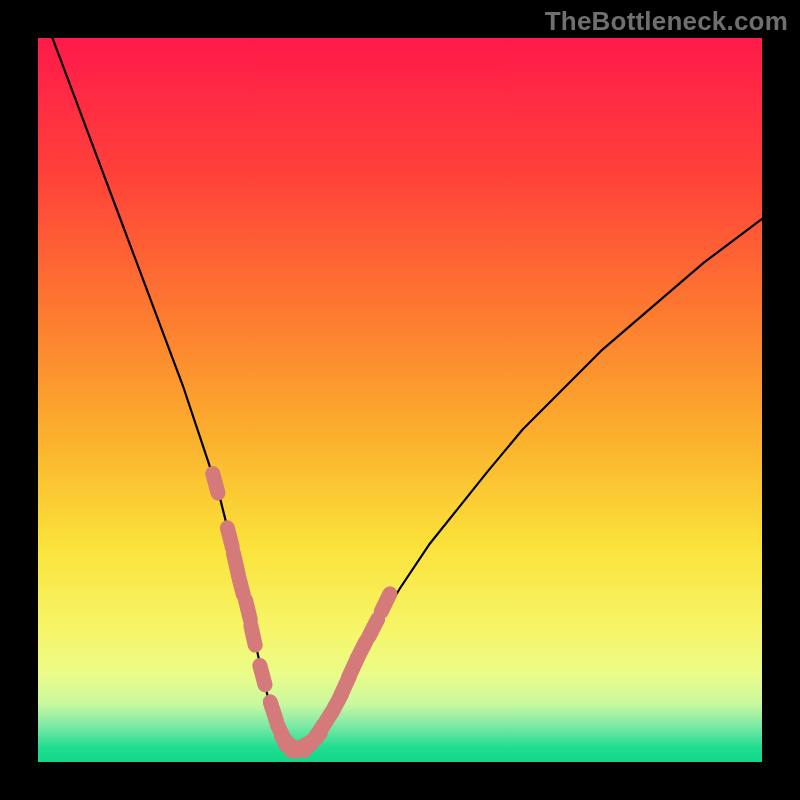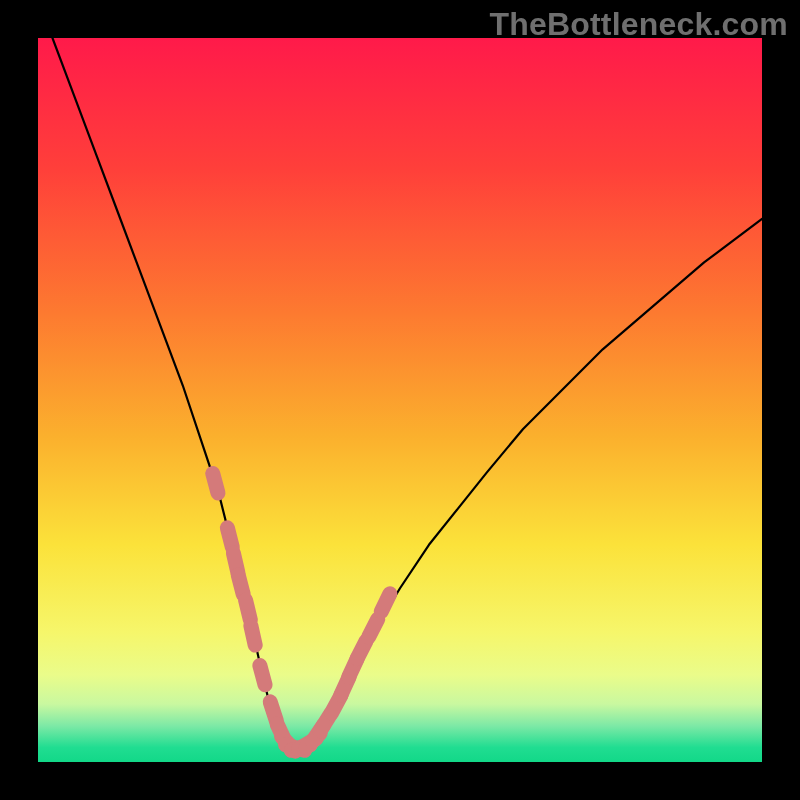--- a/index.html
+++ b/index.html
@@ -25,21 +25,21 @@
     top: 38px;
     width: 724px;
     height: 724px;
     overflow: hidden;
   }
   .watermark {
     position: absolute;
     top: 6px;
     right: 12px;
     color: #6f6f6f;
-    font-size: 32px;
+    font-size: 26px;
     font-weight: 600;
     letter-spacing: 0.2px;
   }
   svg { display: block; }
 </style>
 </head>
 <body>
 
 <div class="frame">
   <div class="watermark">TheBottleneck.com</div>

